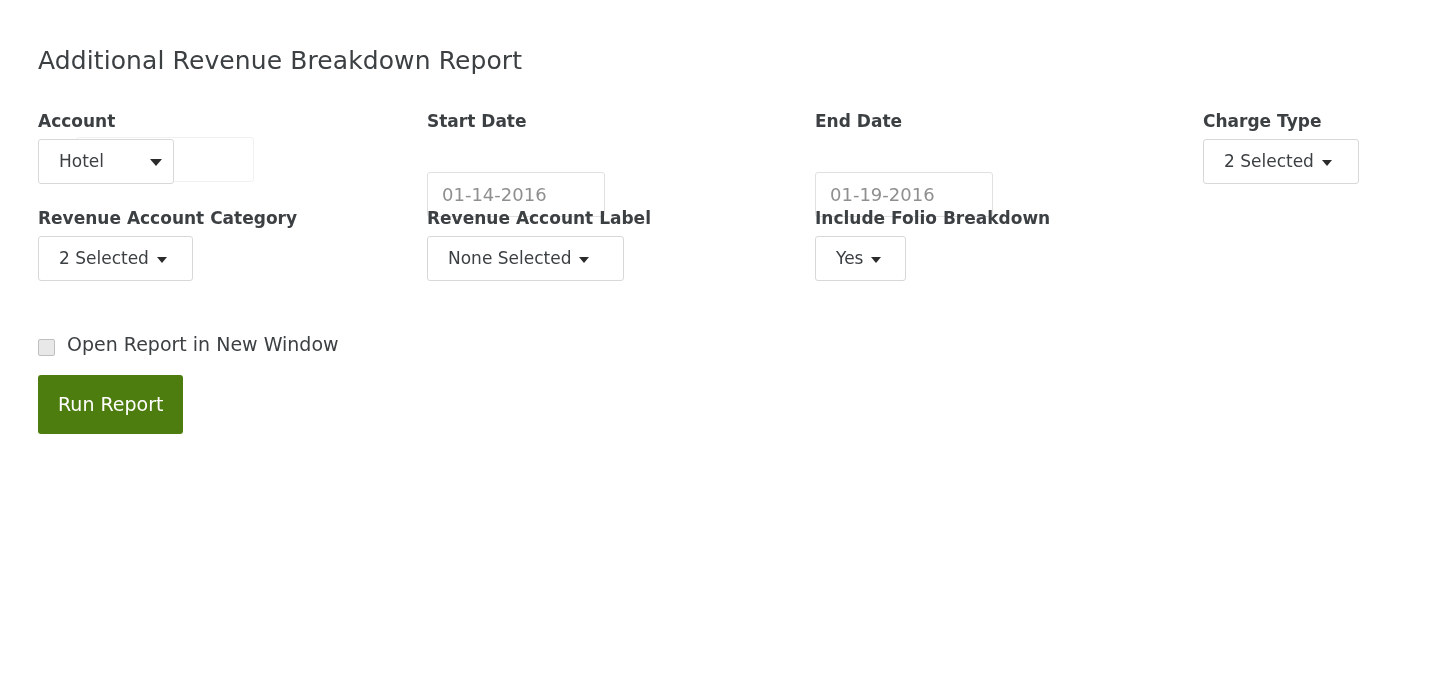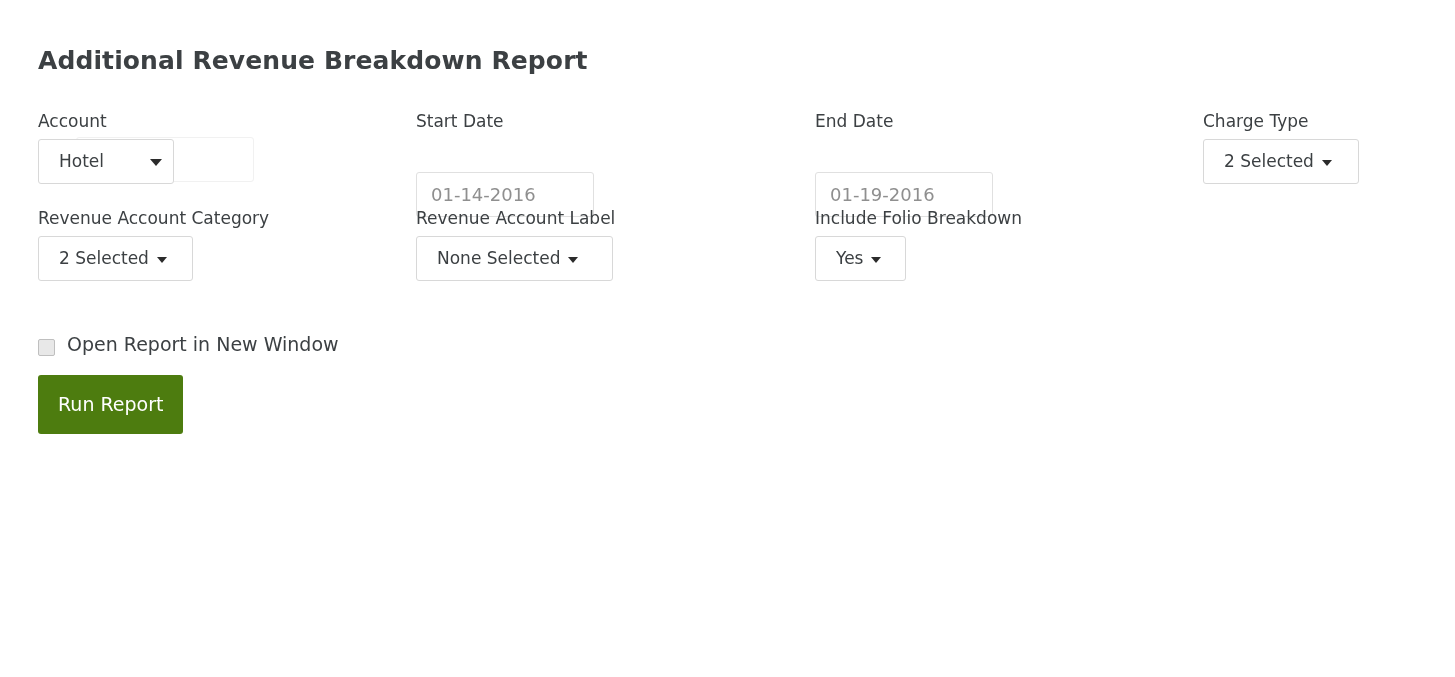--- a/index.html
+++ b/index.html
@@ -17,21 +17,21 @@
     overflow: hidden;
     position: relative;
   }
 
   
   .page-title {
     position: absolute;
     left: 38px;
     top: 28px;
     font-size: 25px;
-    font-weight: 700;
+    font-weight: 400;
     color: #3c4043;
     letter-spacing: 0.1px;
     line-height: 32px;
     white-space: nowrap;
     text-align: right;
   }
 
   
   .form-area {
     position: absolute;
@@ -41,28 +41,28 @@
   }
   .form-row {
     position: relative;
     height: 97px;
   }
   .field {
     position: absolute;
     top: 0;
   }
   .field.col1 { left: 38px; }
-  .field.col2 { left: 416px; }
+  .field.col2 { left: 427px; }
   .field.col3 { left: 815px; }
   .field.col4 { left: 1203px; }
 
   .field-label {
     display: block;
     font-size: 17px;
-    font-weight: 400;
+    font-weight: 700;
     color: #3c4043;
     line-height: 22px;
     margin-bottom: 7px;
     white-space: nowrap;
   }
 
   
   .ghost-box {
     position: absolute;
     top: 27px;

